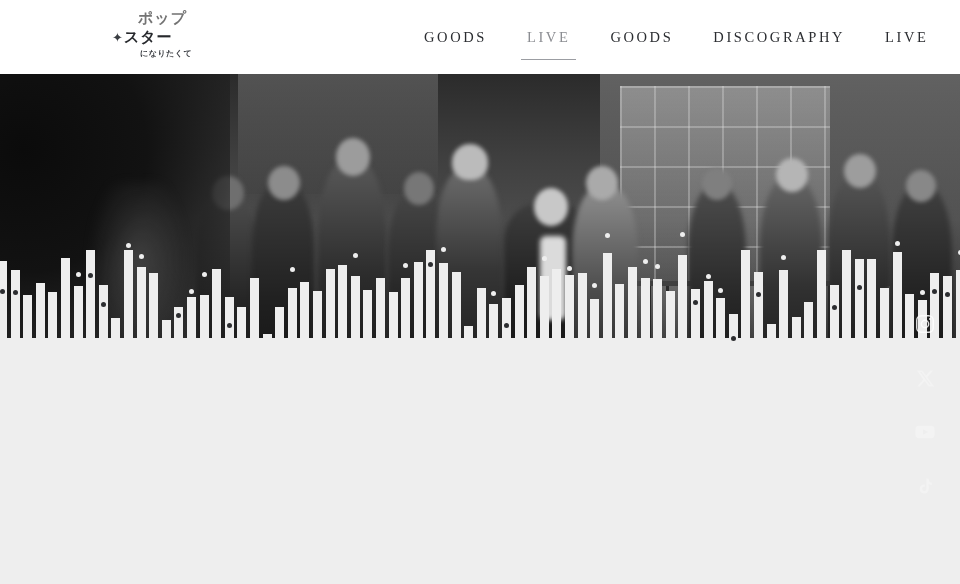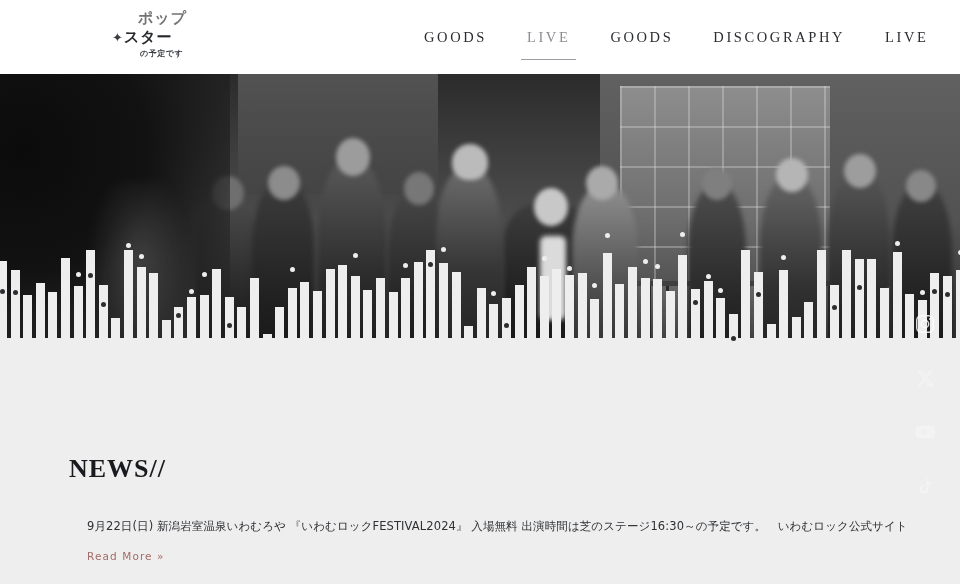--- a/index.html
+++ b/index.html
@@ -384,38 +384,29 @@
       <div class="wf-bar" style="left: 917.8px; width: 9px; height: 84.5141px;"></div>
       <div class="wf-dot" style="left: 919.8px; top: 42.4859px;"></div>
       <div class="wf-bar" style="left: 930.4px; width: 9px; height: 111.151px;"></div>
       <div class="wf-dot dark" style="left: 932.4px; top: 40.8489px;"></div>
       <div class="wf-bar" style="left: 943px; width: 9px; height: 108.068px;"></div>
       <div class="wf-dot dark" style="left: 945px; top: 43.932px;"></div>
       <div class="wf-bar" style="left: 955.6px; width: 9px; height: 113.67px;"></div>
       <div class="wf-dot" style="left: 957.6px; top: 2.33016px;"></div>
     </div>
 
-  <div id="content">
-    <h2 id="news-heading">NEWS//</h2>
-    <div id="news-list">
-      <div class="news-item">
-        <a class="news-text">9月22日(日) 新潟岩室温泉いわむろや 『いわむロックFESTIVAL2024』 入場無料 出演時間は芝のステージ16:30～の予定です。　いわむロック公式サイト</a>
-        <a class="news-more">Read More »</a>
-      </div>
-    </div>
-  </div>
 
   <div id="header">
     <a id="logo">
       <span class="logo-l1">ポップ</span>
       <span class="logo-l2row">
         <span class="logo-star">✦</span>
         <span class="logo-l2">スター</span>
       </span>
-      <span class="logo-l3">の予定です</span>
+      <span class="logo-l3">になりたくて</span>
     </a>
 
     <nav id="nav">
       <a class="nav-item">GOODS</a>
       <a class="nav-item active">LIVE</a>
       <a class="nav-item">GOODS</a>
       <a class="nav-item">DISCOGRAPHY</a>
       <a class="nav-item">LIVE</a>
       <a class="nav-item">CONTACT</a>
     </nav>

